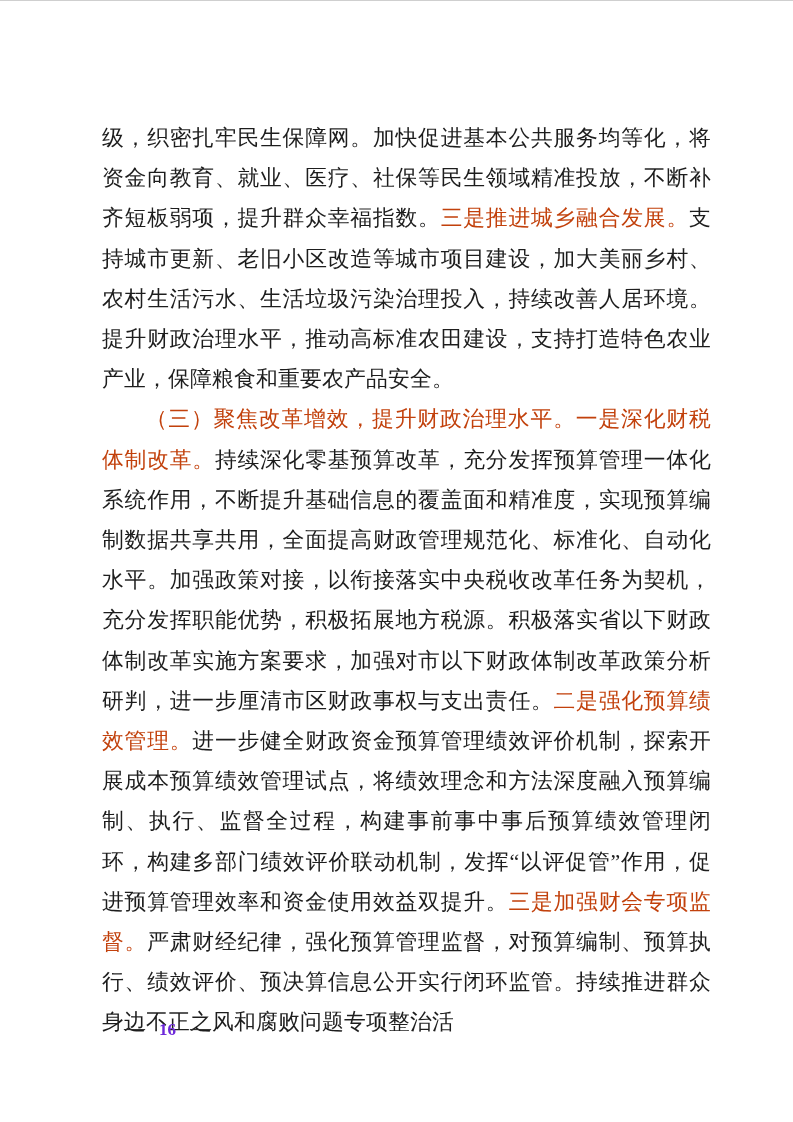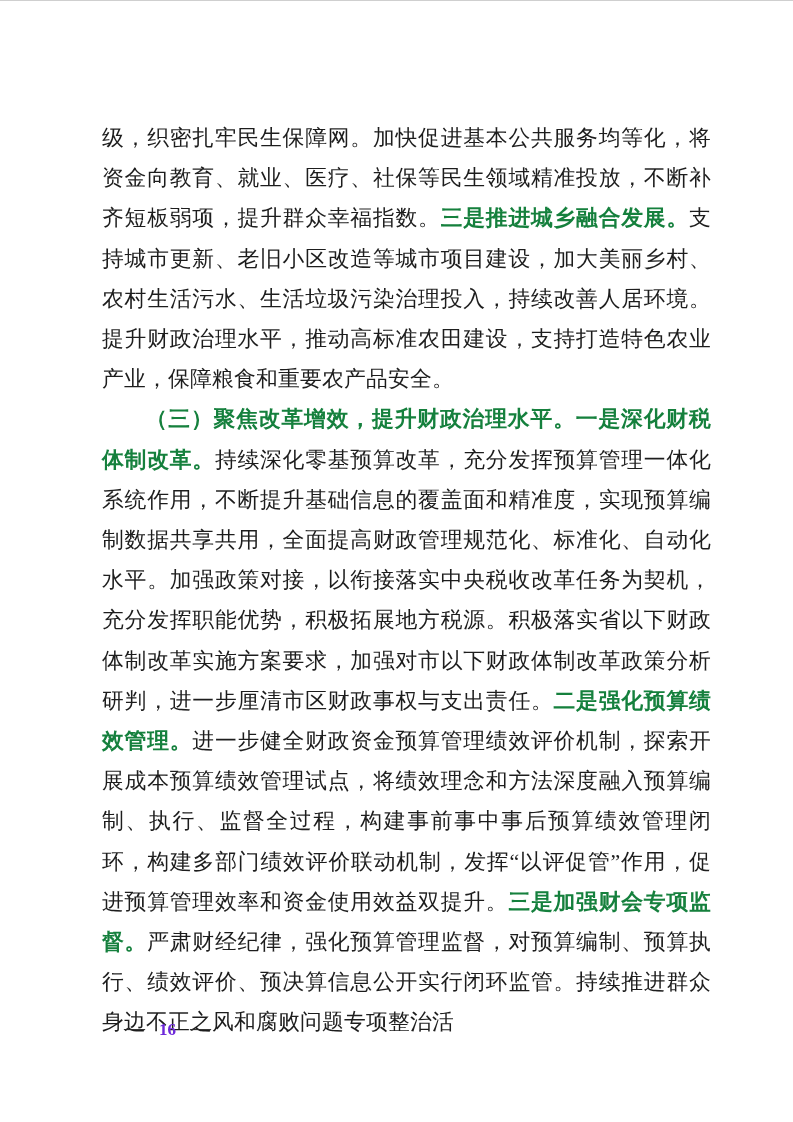--- a/index.html
+++ b/index.html
@@ -32,22 +32,22 @@
     font-size: 21.8px;
     line-height: 40.2px;
     color: #1d1d1d;
     text-align: justify;
     text-justify: inter-character;
     letter-spacing: 0.2px;
   }
   .paragraph { margin: 0; }
   .paragraph.indented { text-indent: 2em; }
   .run-bold {
-    font-weight: bold;
-    color: #15803d;
+    font-weight: normal;
+    color: #c2410c;
   }
   .page-footer {
     position: absolute;
     left: 124px;
     top: 1013px;
     font-size: 21px;
     line-height: 30px;
     color: #1d1d1d;
     white-space: nowrap;
   }

